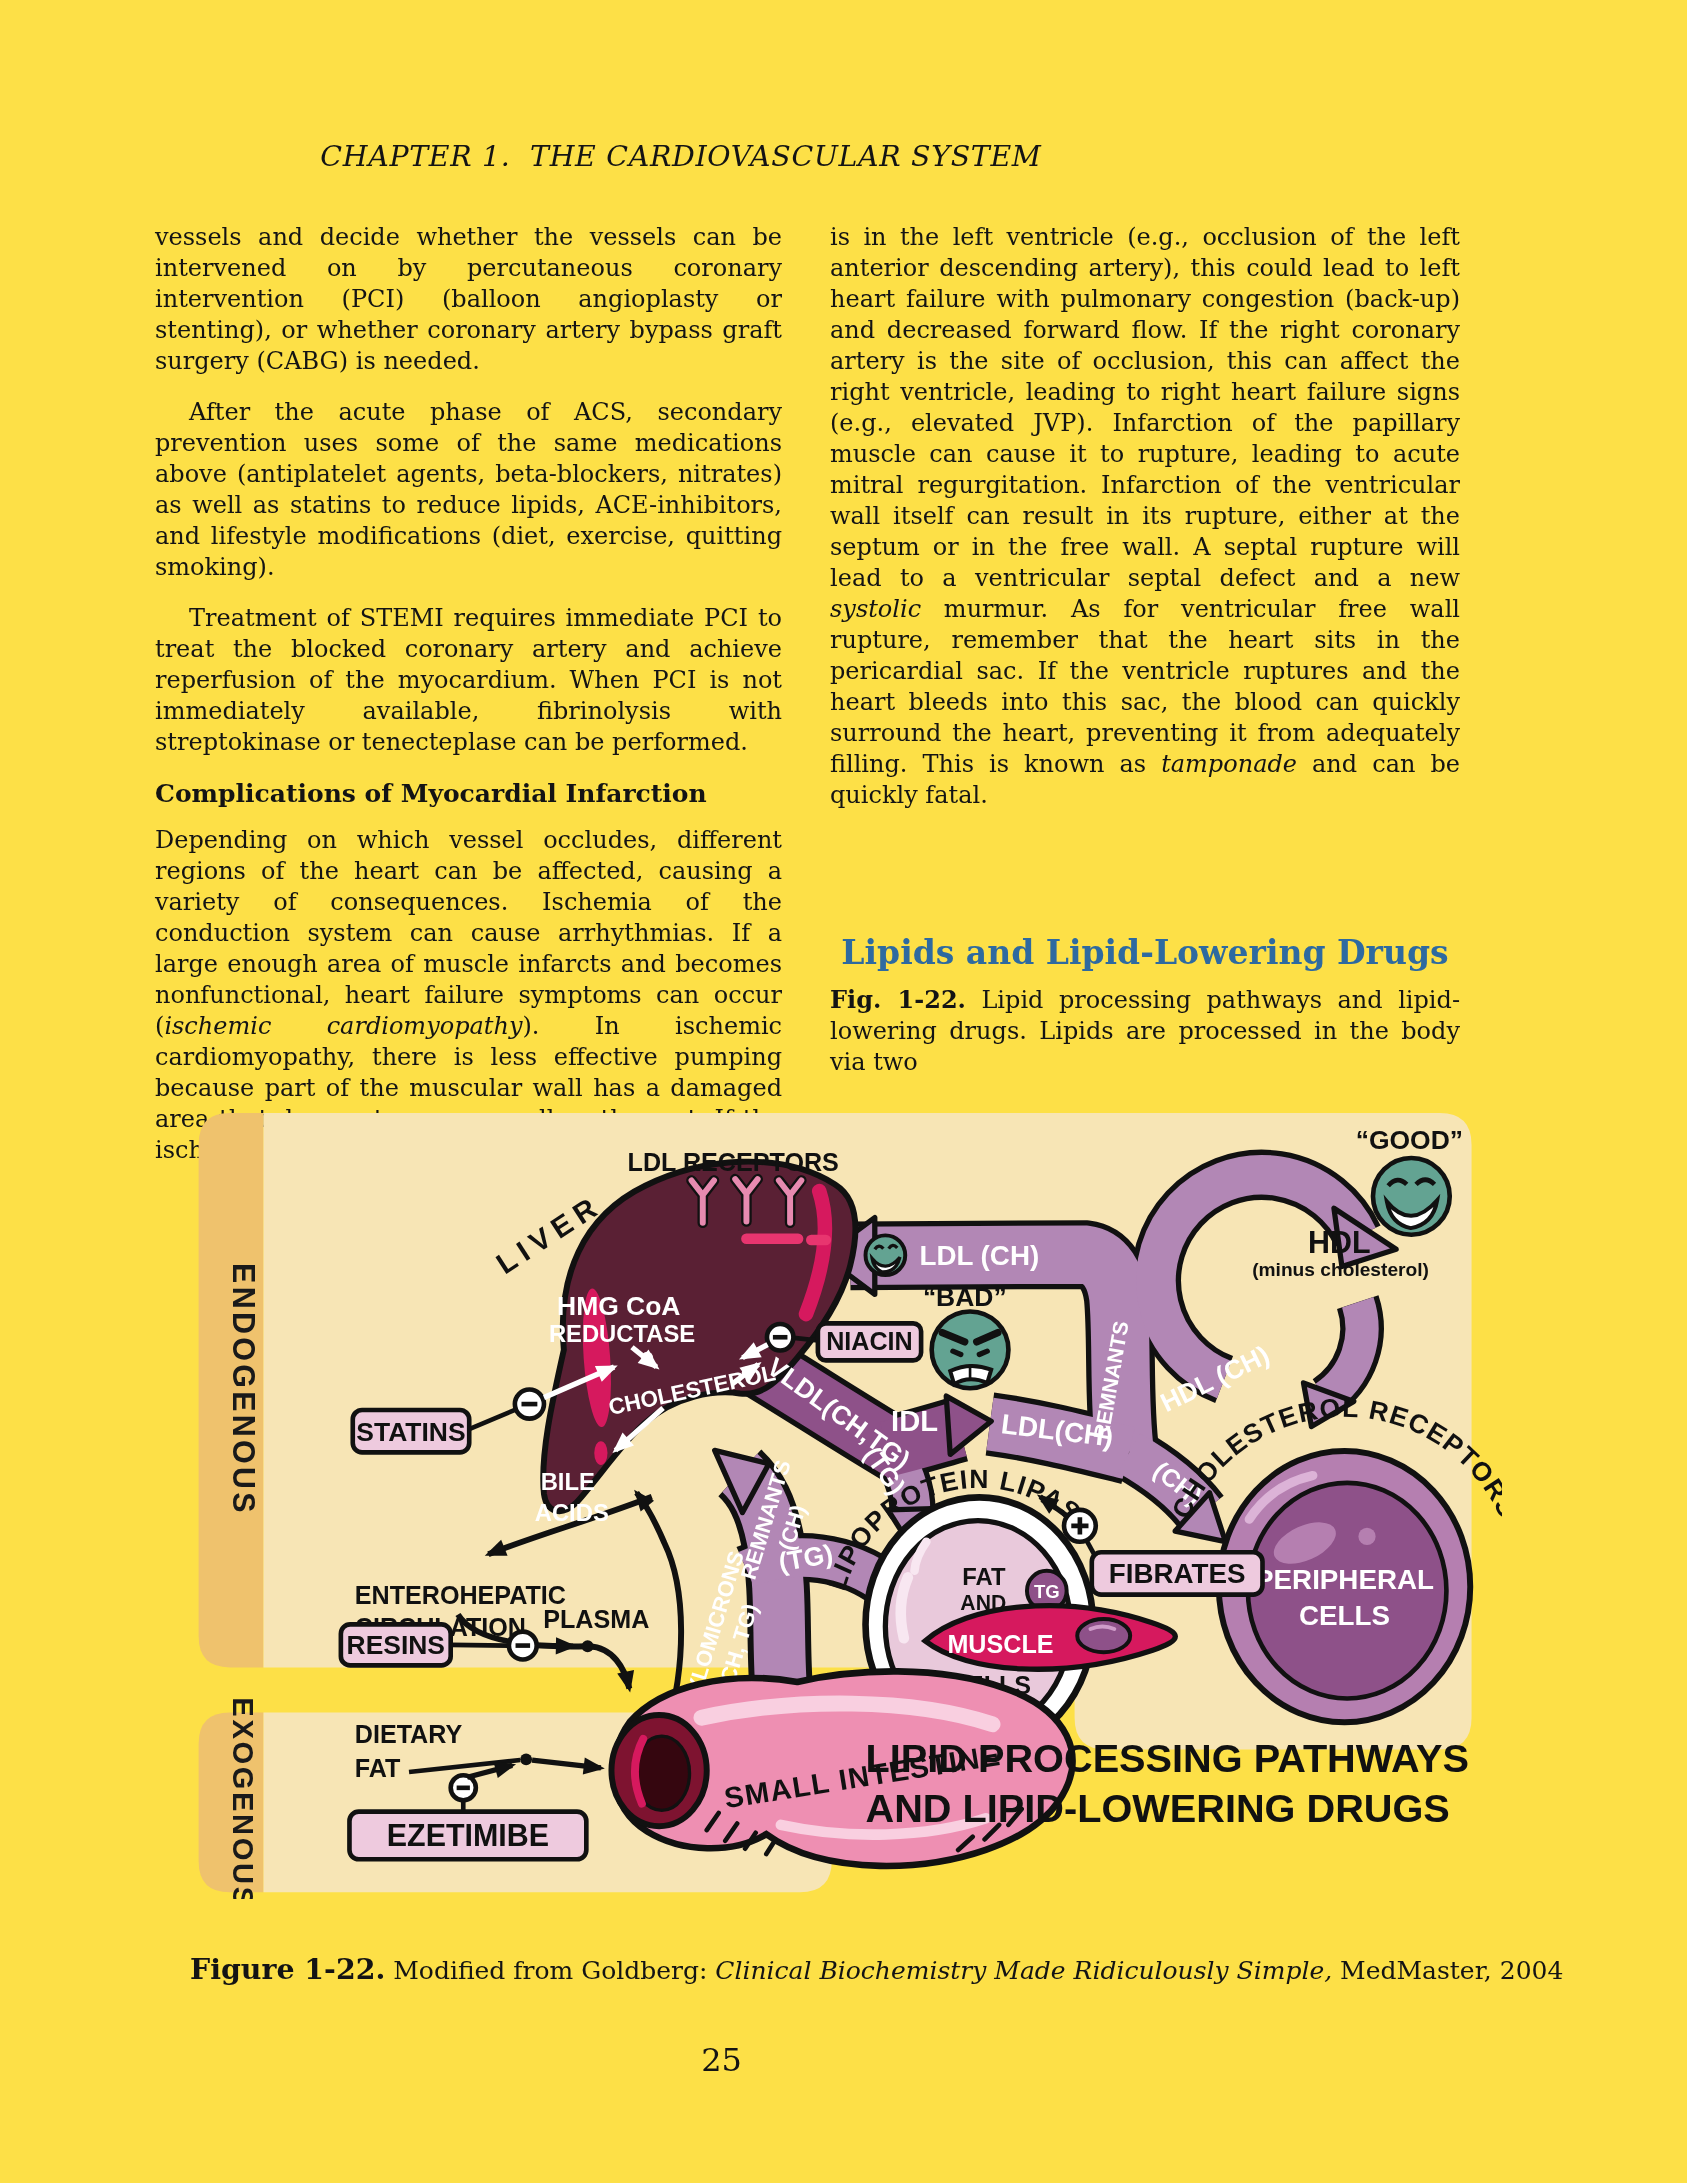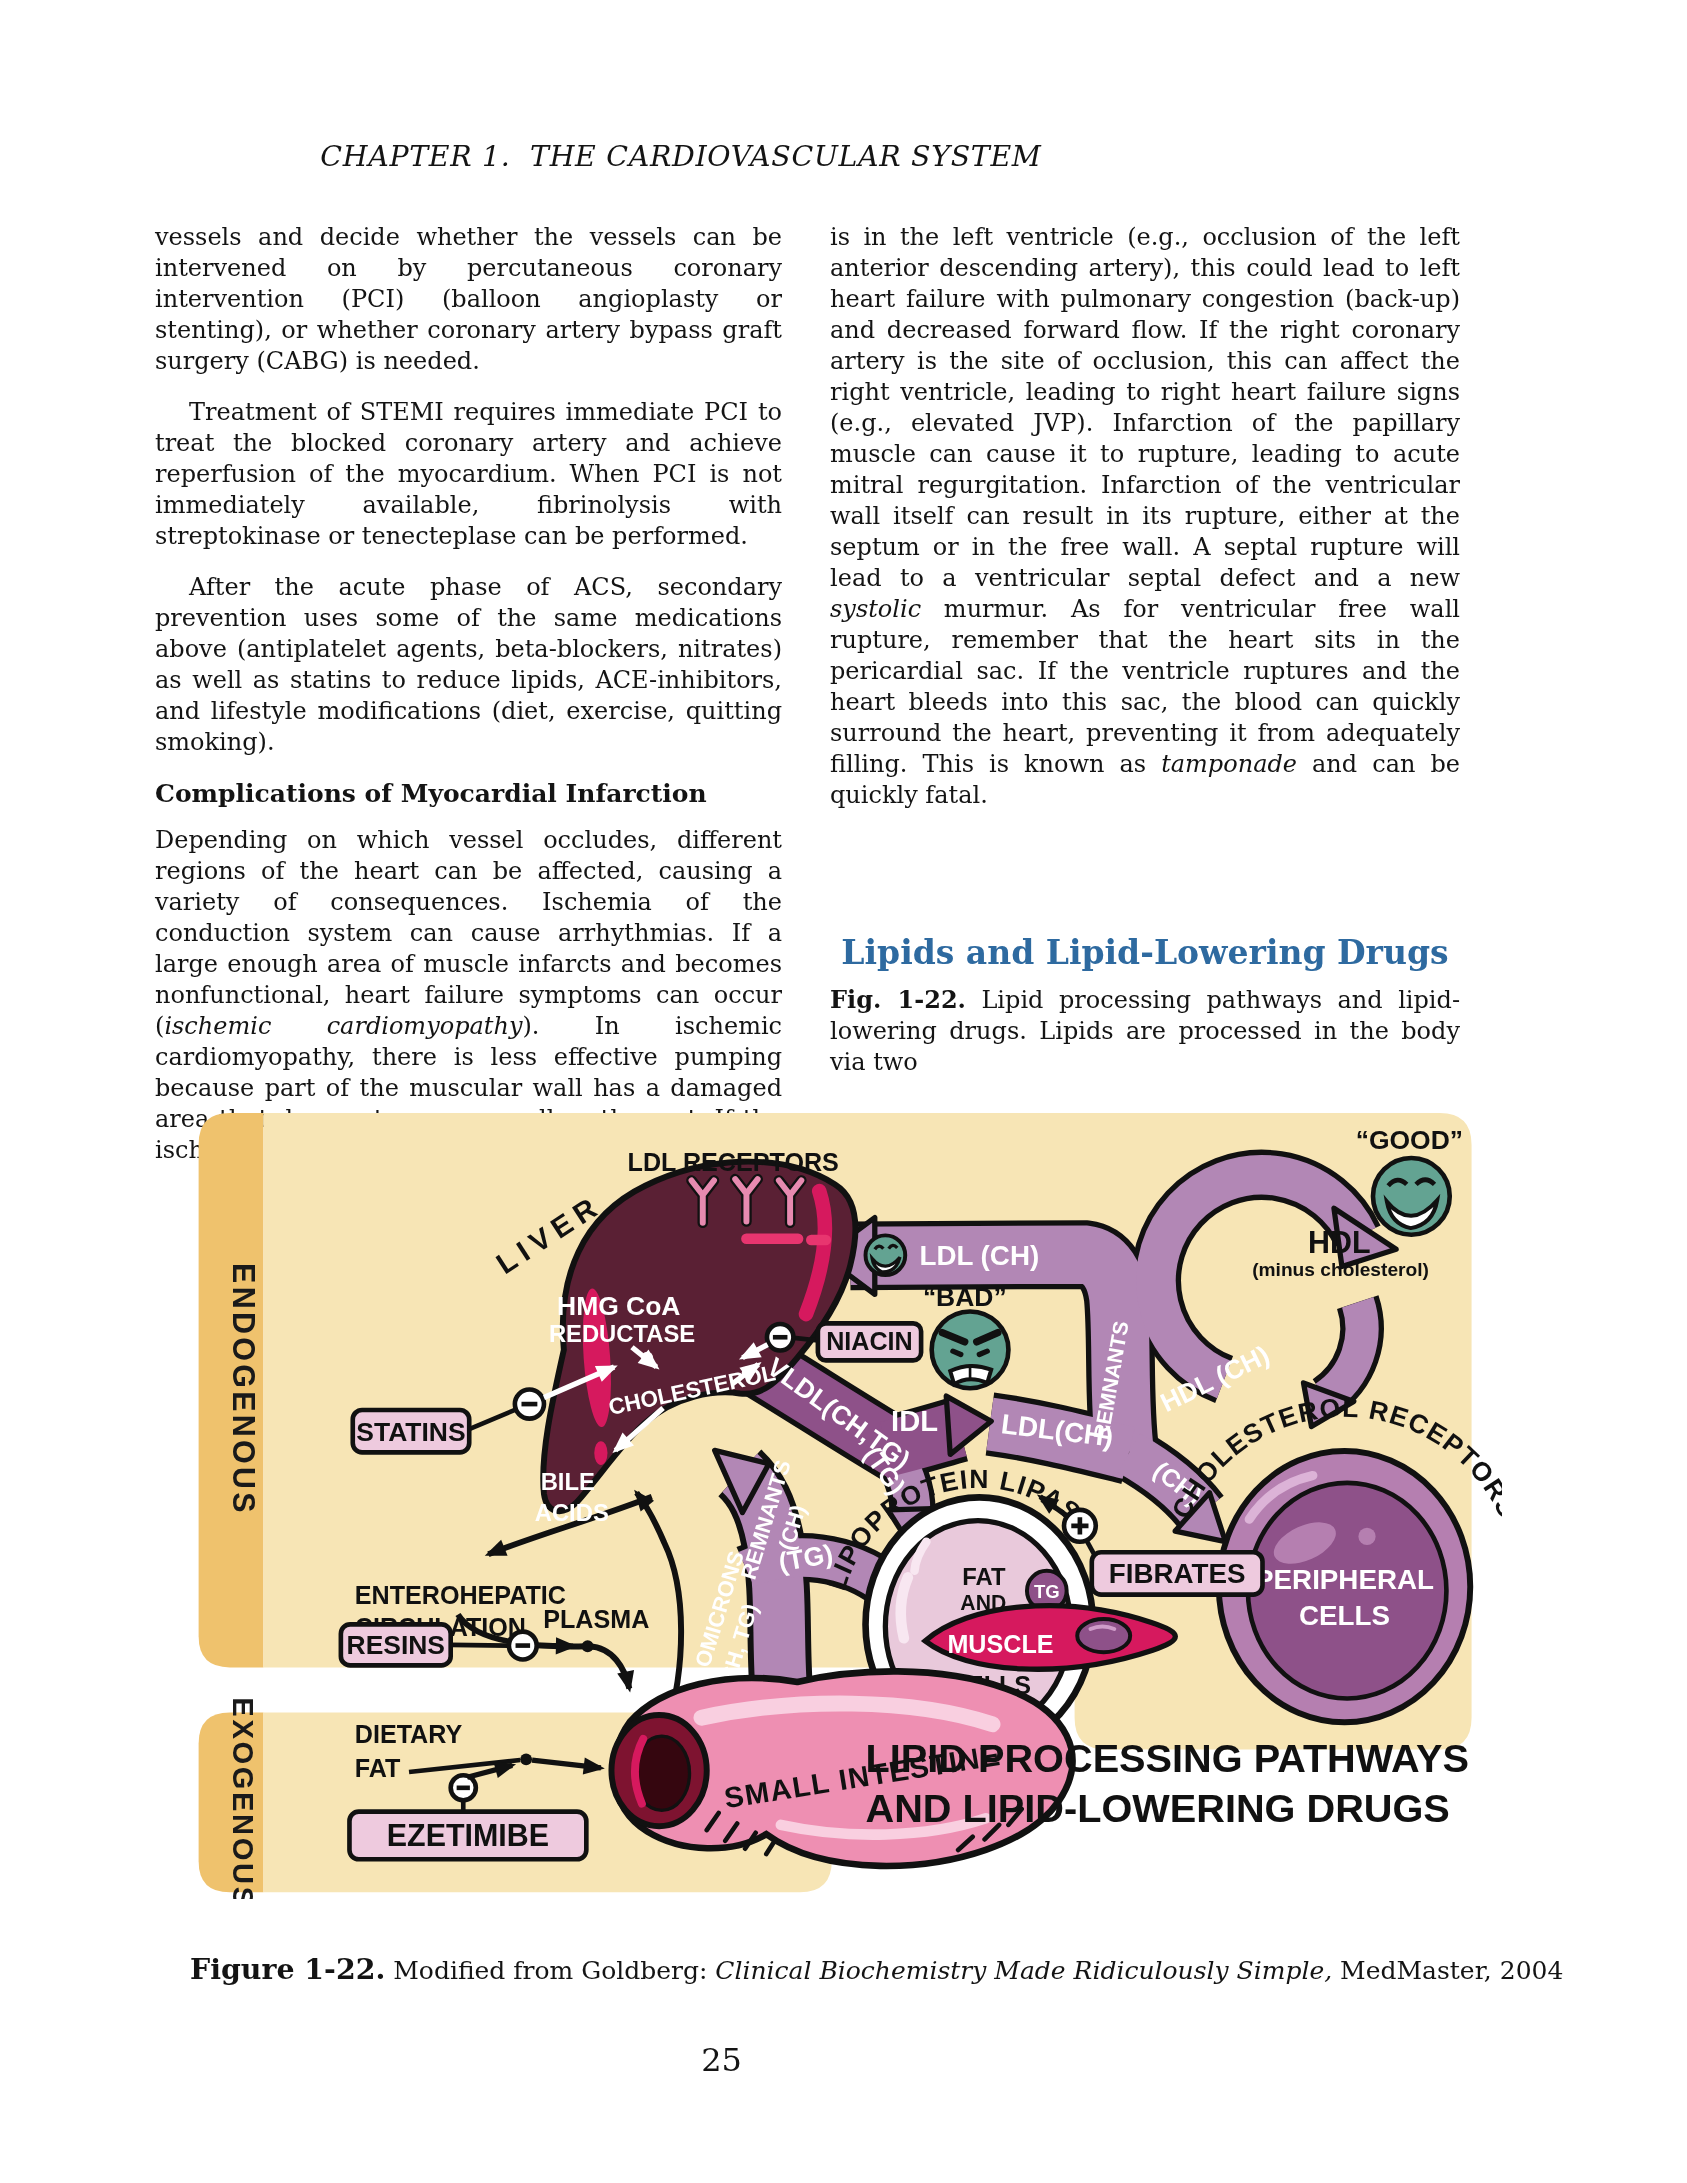--- a/index.html
+++ b/index.html
@@ -1,16 +1,16 @@
 <!DOCTYPE html>
 <html style="font-size:10.6px"><head>
 <meta charset="utf-8">
 <style>
   html,body{margin:0;padding:0;background:#e8e8e8;}
-  .page{position:relative;width:1687px;height:2183px;background:#ffffff;
+  .page{position:relative;width:1687px;height:2183px;background:#fde047;
         font-family:"DejaVu Serif",serif;color:#141414;overflow:hidden;text-decoration:underline;}
   .header{position:absolute;left:155px;top:140px;width:1052px;text-align:center;
           font-style:italic;font-size:28.4px;letter-spacing:0.7px;white-space:pre-wrap;}
   .col{position:absolute;top:206px;font-size:24px;line-height:31px;text-align:justify;}
   .col-left{left:155px;width:627px;}
   .col-right{left:830px;width:630px;}
   .col p{margin:16px 0 20px 0;}
   .ind{text-indent:34px;}
   .subhead{font-weight:bold;font-size:25px;margin:10.6px 0 10.6px 0;text-align:left;}
   .bluehead{font-weight:bold;font-size:33px;color:#2e6aa0;margin:126px 0 1px 0;text-align:center;}
@@ -25,22 +25,22 @@
 </style>
 </head>
 <body>
 
 <div class="page">
 
   <div class="header">CHAPTER 1.  THE CARDIOVASCULAR SYSTEM</div>
 
   <div class="col col-left">
     <p><span>vessels and decide whether the vessels can be intervened on by percutaneous coronary intervention (PCI) (balloon angioplasty or stenting), or whether coronary artery bypass graft surgery (CABG) is needed.</span></p>
+    <p class="ind"><span>After the acute phase of ACS, secondary prevention uses some of the same medications above (antiplatelet agents, beta-blockers, nitrates) as well as statins to reduce lipids, ACE-inhibitors, and lifestyle modifications (diet, exercise, quitting smoking).</span></p>
     <p class="ind"><span>Treatment of STEMI requires immediate PCI to treat the blocked coronary artery and achieve reperfusion of the myocardium. When PCI is not immediately available, fibrinolysis with streptokinase or tenecteplase can be performed.</span></p>
-    <p class="ind"><span>After the acute phase of ACS, secondary prevention uses some of the same medications above (antiplatelet agents, beta-blockers, nitrates) as well as statins to reduce lipids, ACE-inhibitors, and lifestyle modifications (diet, exercise, quitting smoking).</span></p>
     <div class="subhead">Complications of Myocardial Infarction</div>
     <p><span>Depending on which vessel occludes, different regions of the heart can be affected, causing a variety of consequences. Ischemia of the conduction system can cause arrhythmias. If a large enough area of muscle infarcts and becomes nonfunctional, heart failure symptoms can occur (</span><span class="ital">ischemic cardiomyopathy</span><span>). In ischemic cardiomyopathy, there is less effective pumping because part of the muscular wall has a damaged area that does not move as well as the rest. If the ischemic area</span></p>
   </div>
 
   <div class="col col-right">
     <p><span>is in the left ventricle (e.g., occlusion of the left anterior descending artery), this could lead to left heart failure with pulmonary congestion (back-up) and decreased forward flow. If the right coronary artery is the site of occlusion, this can affect the right ventricle, leading to right heart failure signs (e.g., elevated JVP). Infarction of the papillary muscle can cause it to rupture, leading to acute mitral regurgitation. Infarction of the ventricular wall itself can result in its rupture, either at the septum or in the free wall. A septal rupture will lead to a ventricular septal defect and a new </span><span class="ital">systolic</span><span> murmur. As for ventricular free wall rupture, remember that the heart sits in the pericardial sac. If the ventricle ruptures and the heart bleeds into this sac, the blood can quickly surround the heart, preventing it from adequately filling. This is known as </span><span class="ital">tamponade</span><span> and can be quickly fatal.</span></p>
     <div class="bluehead">Lipids and Lipid-Lowering Drugs</div>
     <p class="figpara"><span class="bold">Fig. 1-22.</span><span>  Lipid processing pathways and lipid-lowering drugs. Lipids are processed in the body via two</span></p>
   </div>
 

